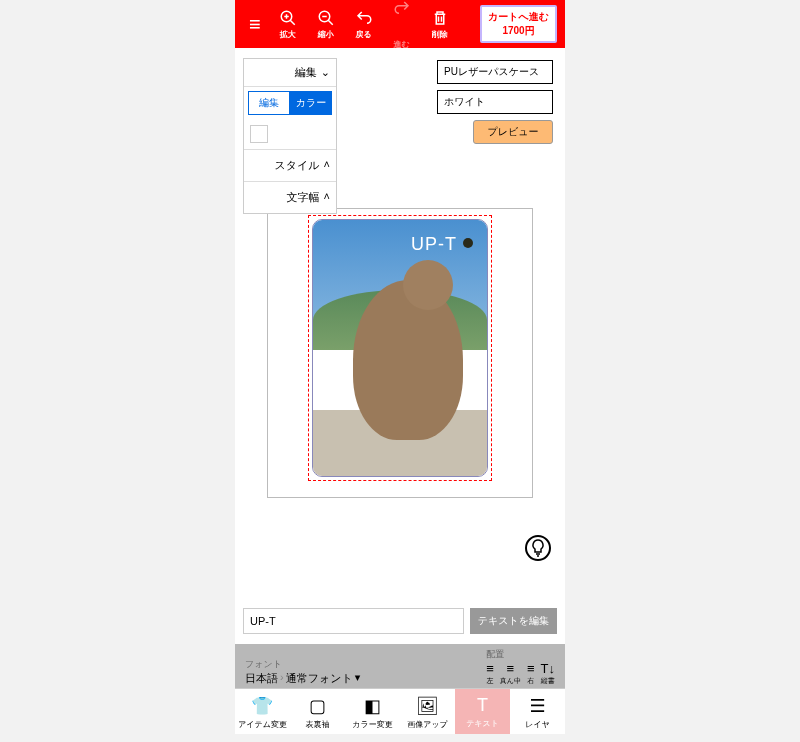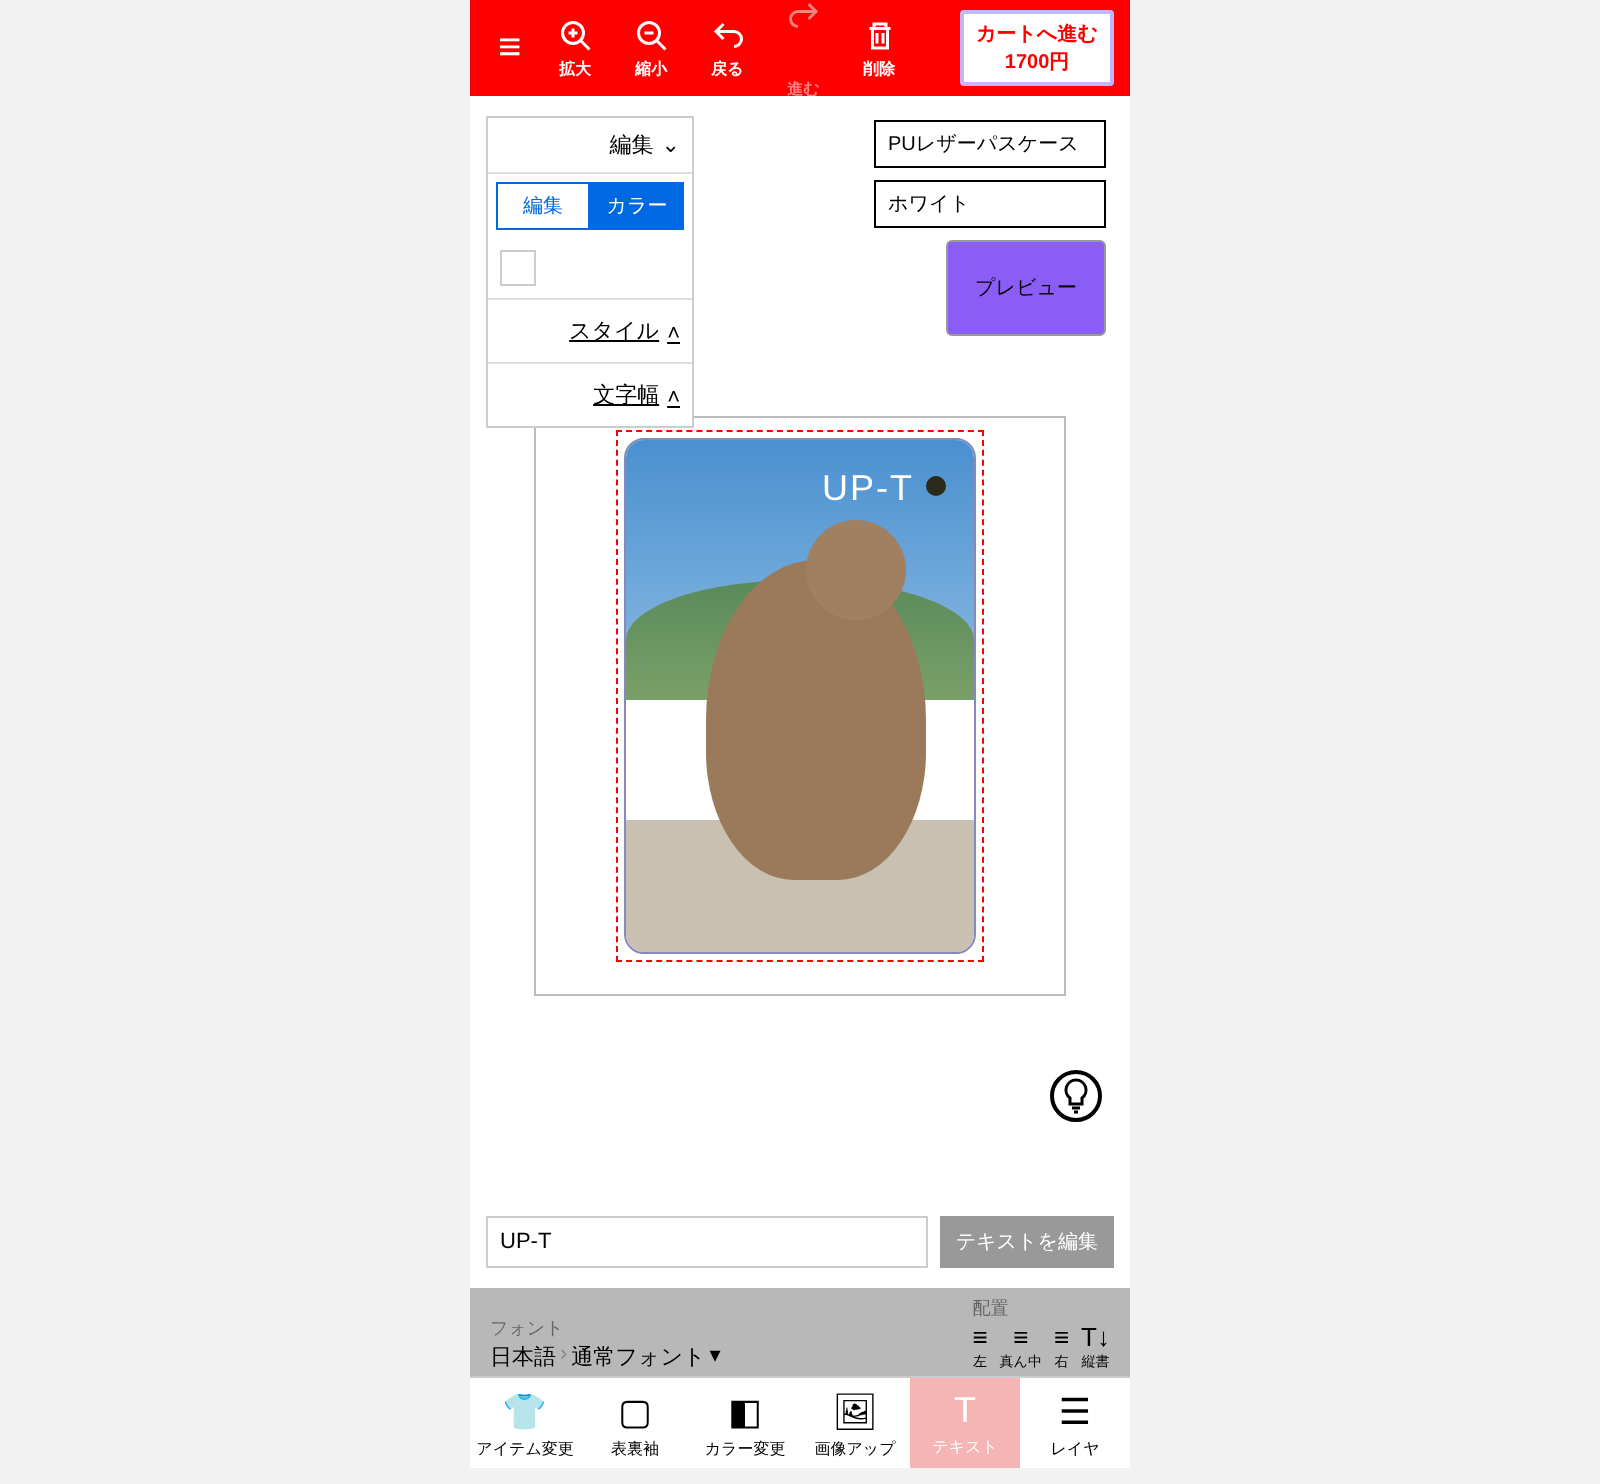--- a/index.html
+++ b/index.html
@@ -11,36 +11,36 @@
 .hamburger { color: #fff; font-size: 20px; padding: 0 6px; cursor: pointer; }
 .tool { display: flex; flex-direction: column; align-items: center; color: #fff; width: 34px; cursor: pointer; }
 .tool svg { width: 18px; height: 18px; }
 .tool.disabled { opacity: 0.5; gap: 20px; }
 .tool-label { font-size: 8px; font-weight: bold; margin-top: 2px; }
 .cart-btn { background: #fff; border: 2px solid #c4b5fd; border-radius: 2px; padding: 3px 6px; margin-left: auto; text-align: center; cursor: pointer; }
 .cart-btn .line1 { color: #f00; font-size: 10px; font-weight: bold; }
 .cart-btn .line2 { color: #f00; font-size: 10px; font-weight: bold; }
 
 
-.edit-panel { position: absolute; top: 58px; left: 8px; width: 104px; background: #fff; border: 1px solid #ccc; z-index: 5; }
+.edit-panel { position: absolute; top: 58px; left: 8px; width: 94px; background: #fff; border: 1px solid #ccc; z-index: 5; }
 .edit-row { border-bottom: 1px solid #ddd; }
 .edit-header { padding: 6px; text-align: right; display: flex; justify-content: flex-end; align-items: center; gap: 4px; cursor: pointer; }
 .tab-row { display: flex; padding: 4px; gap: 0; }
 .tab { flex: 1; border: 1px solid #0068e0; padding: 4px 2px; text-align: center; font-size: 10px; cursor: pointer; }
 .tab.active { background: #0068e0; color: #fff; }
 .tab.inactive { background: #fff; color: #0068e0; }
 .swatch-row { padding: 6px; }
 .swatch { width: 18px; height: 18px; border: 1px solid #ccc; background: #fff; }
 .warning { color: #f00; font-size: 8px; text-align: center; padding: 2px 4px 6px; line-height: 1.3; }
-.section-head { padding: 8px 6px; text-align: right; display: flex; justify-content: flex-end; align-items: flex-end; gap: 4px; cursor: pointer; text-decoration: underline; }
+.section-head { padding: 8px 6px; text-align: right; display: flex; justify-content: flex-end; align-items: flex-start; gap: 4px; cursor: pointer; }
 
 
 .info-box { position: absolute; top: 60px; right: 12px; }
 .info-item { border: 1px solid #000; padding: 4px 6px; margin-bottom: 6px; width: 116px; font-size: 10px; }
-.preview-btn { border: 1px solid #999; background: #8b5cf6; border-radius: 3px; padding: 16px 10px; width: 80px; margin-left: auto; text-align: center; font-size: 10px; cursor: pointer; }
+.preview-btn { border: 1px solid #999; background: #fdba74; border-radius: 3px; padding: 4px 10px; width: 80px; margin-left: auto; text-align: center; font-size: 10px; cursor: pointer; }
 
 
 .canvas-area { margin-top: 150px; height: 340px; display: flex; justify-content: center; align-items: flex-start; padding: 10px 0; }
 .canvas { width: 266px; height: 290px; border: 1px solid #bbb; position: relative; background: #fff; }
 .dashed { position: absolute; top: 6px; left: 40px; width: 184px; height: 266px; border: 1px dashed #f00; }
 .product { position: absolute; top: 10px; left: 44px; width: 176px; height: 258px; border-radius: 10px; overflow: hidden; border: 1px solid #88b; }
 .sky { position: absolute; top: 0; left: 0; right: 0; height: 120px; background: linear-gradient(#4a90d0, #88b8e0); }
 .hill { position: absolute; top: 70px; left: 0; right: 0; height: 60px; background: linear-gradient(#5a8a5a, #7aa06a); border-radius: 50% 50% 0 0; }
 .ground { position: absolute; top: 190px; left: 0; right: 0; bottom: 0; background: #c8c0b0; }
 .cat { position: absolute; top: 60px; left: 40px; width: 110px; height: 160px; background: #9a7a5a; border-radius: 50% 50% 40% 40%; }

